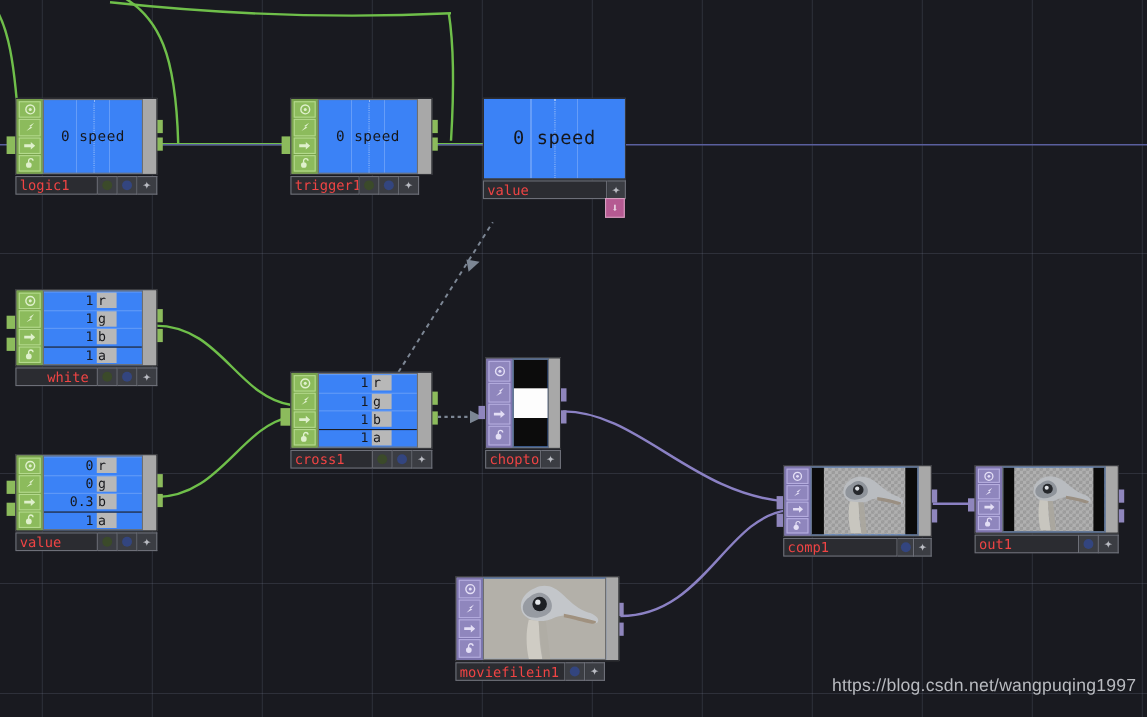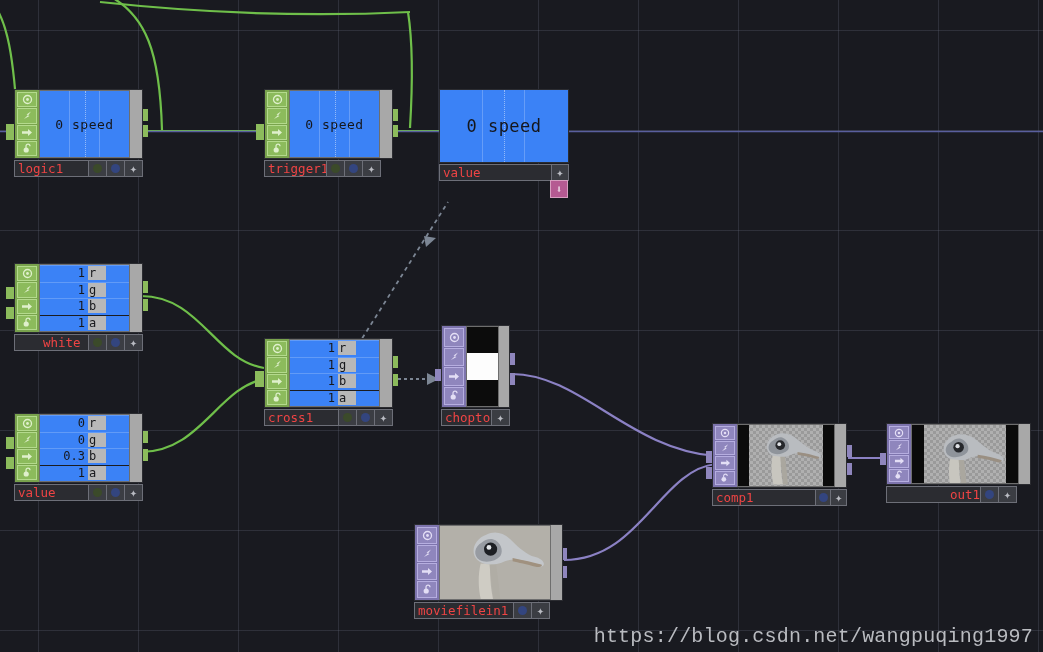--- a/index.html
+++ b/index.html
@@ -167,24 +167,24 @@
     background-size:6px 6px;
     background-position:0 0,3px 3px;
   }
   .blackbars{position:absolute;top:0;bottom:0;width:11%;background:#0b0b0b;}
   .bl{left:0;} .br{right:0;}
   .bwimg{position:absolute;inset:0;background:#0c0c0c;}
   .bwimg .white{position:absolute;left:0;right:0;top:33%;height:34%;background:#fdfdfd;}
 
   .ostrich{position:absolute;inset:0;}
   .watermark{
-    position:absolute;right:10px;bottom:4px;
+    position:absolute;right:10px;bottom:19px;
     color:#b9bbc0;
-    font-family:Liberation Mono, monospace;
-    font-size:20px;
+    font-family:Liberation Sans, sans-serif;
+    font-size:16px;
     letter-spacing:.2px;
   }
 </style>
 </head>
 <body>
 
 <div id="stage">
 
   <div class="grid"></div>
 
@@ -642,21 +642,21 @@
       <div class="namebox" style="width:121px;">comp1</div>
       <div class="flagbox">
           <span class="dotb"></span>
         </div>
       <div class="flagbox">
           <span class="star">✦</span>
         </div>
     </div>
   </div>
 
-  <div class="node" style="left:886px;top:423px;width:145px;text-align:right;">
+  <div class="node" style="left:886px;top:423px;width:131px;">
     <div class="plug top" style="left:-6px;top:30px;"></div>
     <div class="plug top" style="left:128px;top:22px;"></div>
     <div class="plug top" style="left:128px;top:40px;"></div>
     <div class="body" style="height:62px;">
       <div class="iconstrip topstrip">
         <div class="ic">
             <svg width="10" height="10" viewBox="0 0 11 11">
               <circle cx="5.5" cy="5.5" r="4" fill="none" stroke="#e3def5" stroke-width="1.3"></circle>
               <circle cx="5.5" cy="5.5" r="1.4" fill="#e3def5"></circle>
             </svg>

